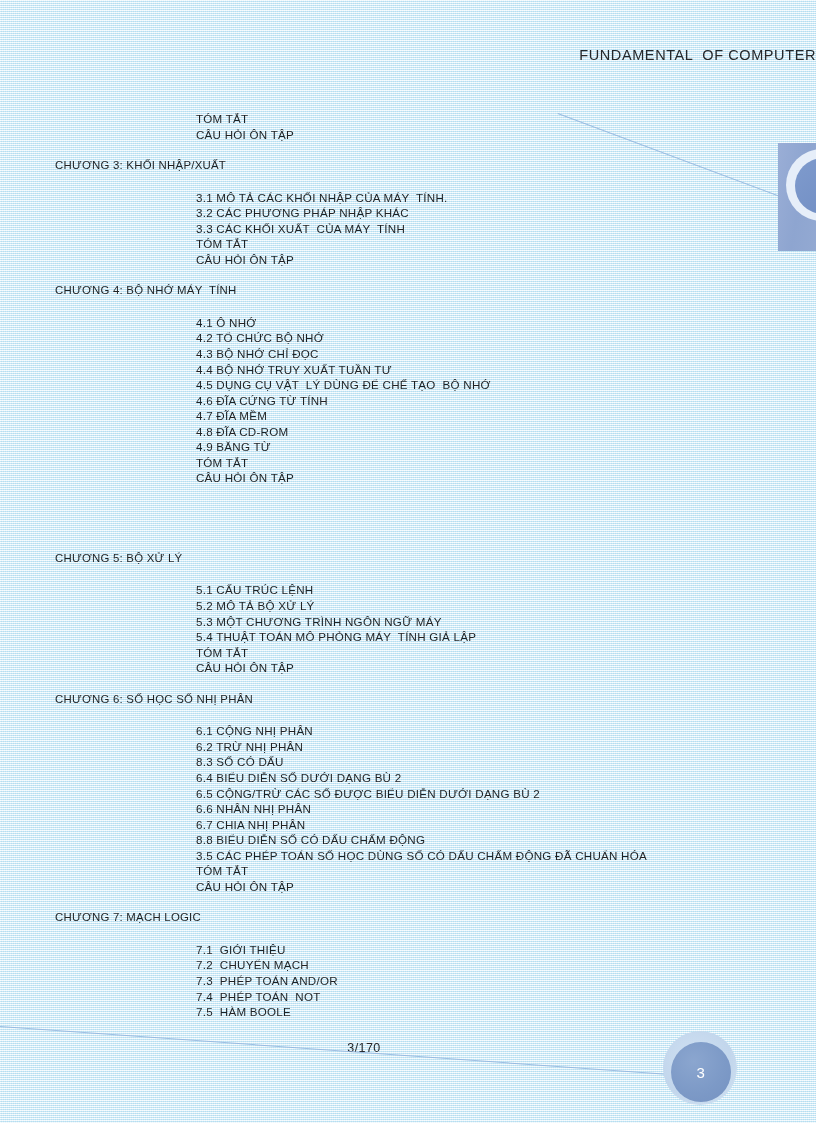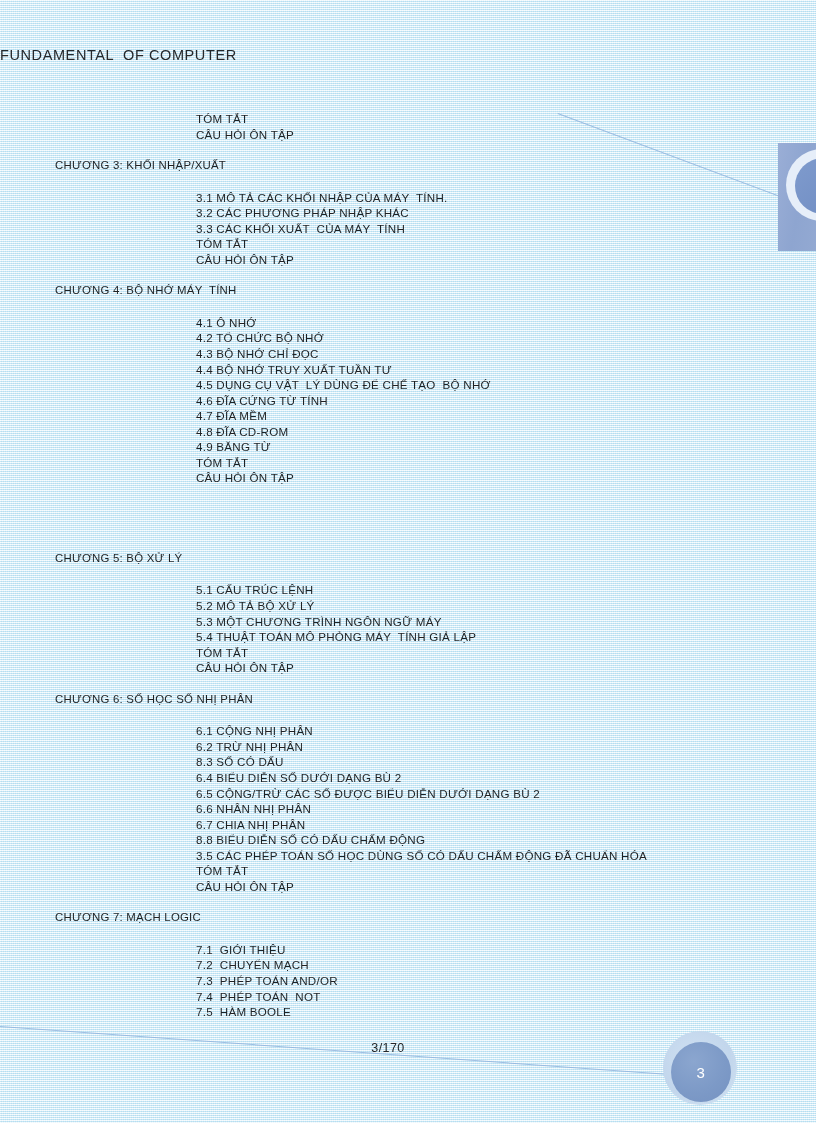--- a/index.html
+++ b/index.html
@@ -33,21 +33,21 @@
     inset: 0;
     z-index: 5;
   }
 
   
   #doc-header {
     position: absolute;
     top: 47px;
     left: 0;
     width: 816px;
-    text-align: left;
+    text-align: right;
     font-size: 14.5px;
     letter-spacing: 0.6px;
     color: #25282b;
     white-space: pre;
   }
 
   
   #toc {
     position: absolute;
     top: 111px;
@@ -79,21 +79,20 @@
   
   #footer-page {
     position: absolute;
     top: 1041px;
     left: 0;
     width: 728px;
     text-align: center;
     font-size: 12.5px;
     color: #23272a;
     letter-spacing: 0.4px;
-    margin-left: 24px;
   }
 
   
   #corner-emblem {
     position: absolute;
     left: 778px;
     top: 143px;
     width: 38px;
     height: 108px;
     z-index: 3;

